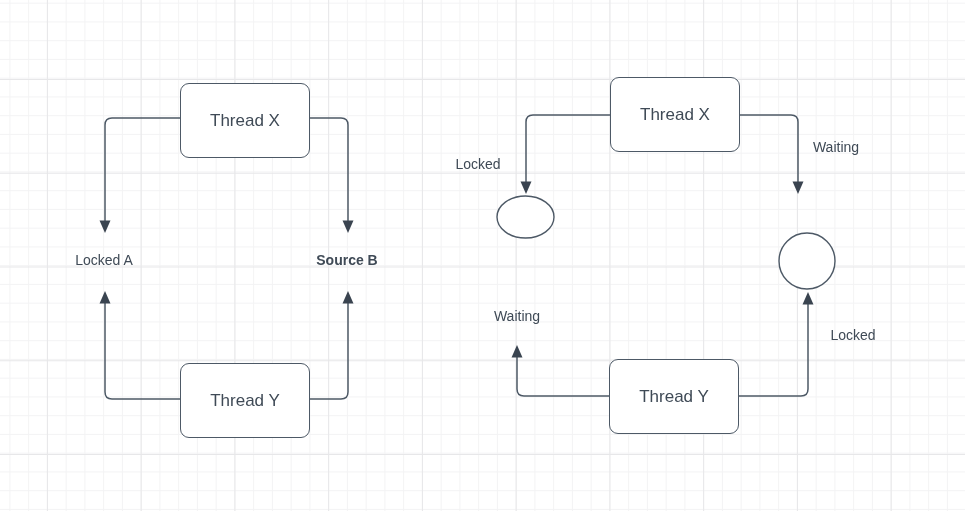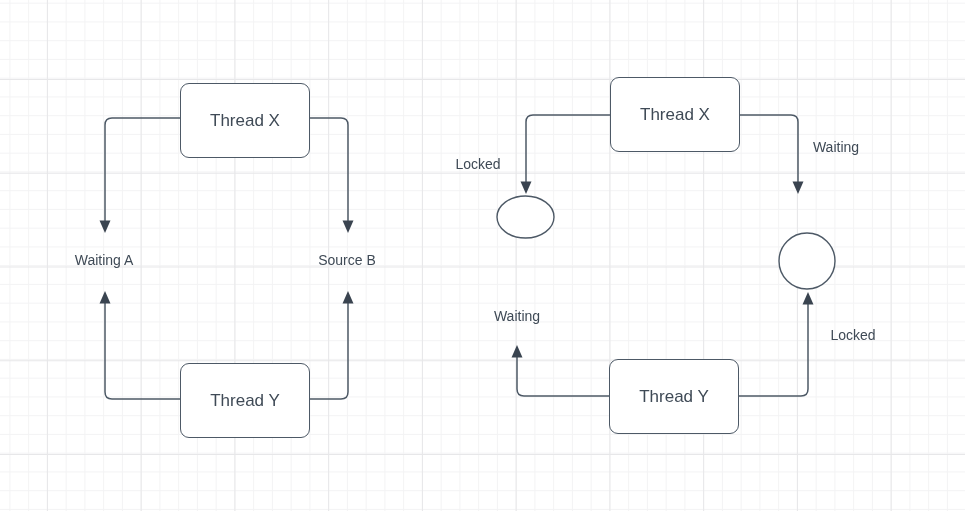--- a/index.html
+++ b/index.html
@@ -89,22 +89,22 @@
     <ellipse class="shape" cx="525.5" cy="217" rx="28.5" ry="21"></ellipse>
     <circle class="shape" cx="807" cy="261" r="28"></circle>
   </svg>
 
   <div class="node" style="left:180px;top:83px;width:130px;height:75px;">
     <span>Thread X</span>
   </div>
   <div class="node" style="left:180px;top:363px;width:130px;height:75px;">
     <span>Thread Y</span>
   </div>
-  <div class="lbl" style="left:104px;top:250px;">Waiting A</div>
-  <div class="lbl" style="left:347px;top:250px;">Source B</div>
+  <div class="lbl" style="left:104px;top:250px;">Locked A</div>
+  <div class="lbl" style="left:347px;top:250px;font-weight:bold;">Source B</div>
 
   <div class="node" style="left:610px;top:77px;width:130px;height:75px;">
     <span>Thread X</span>
   </div>
   <div class="node" style="left:609px;top:359px;width:130px;height:75px;">
     <span>Thread Y</span>
   </div>
 
   <div class="lbl" style="left:478px;top:154px;">Locked</div>
   <div class="lbl" style="left:836px;top:137px;">Waiting</div>

